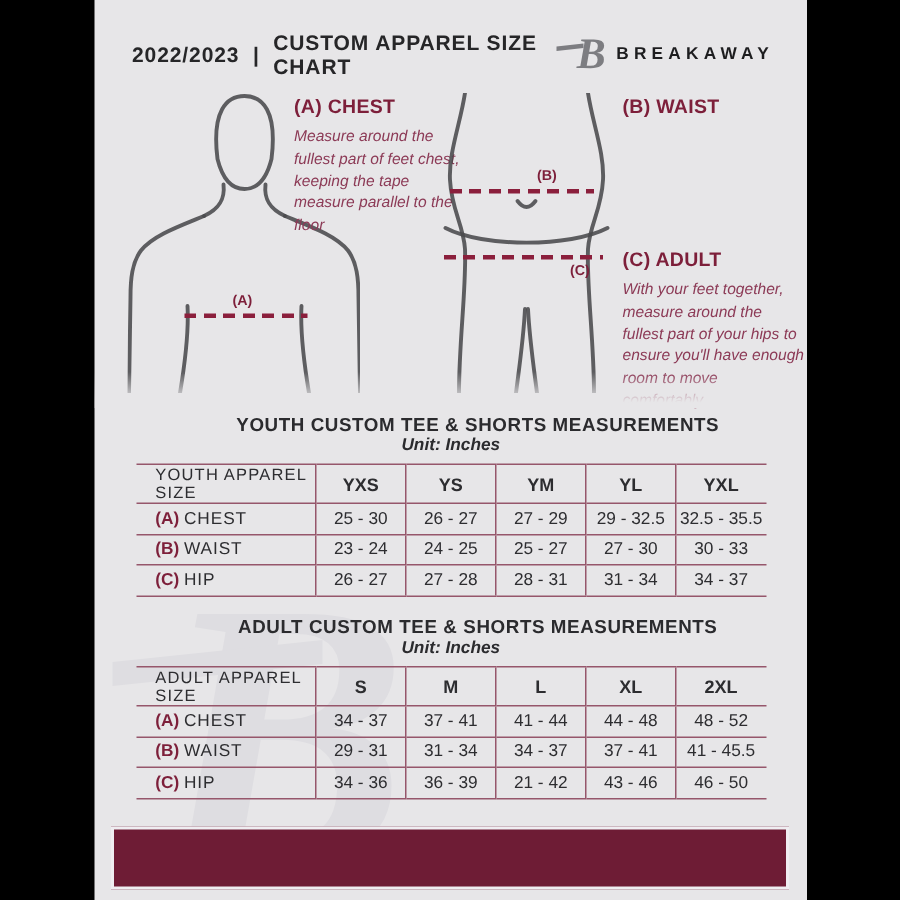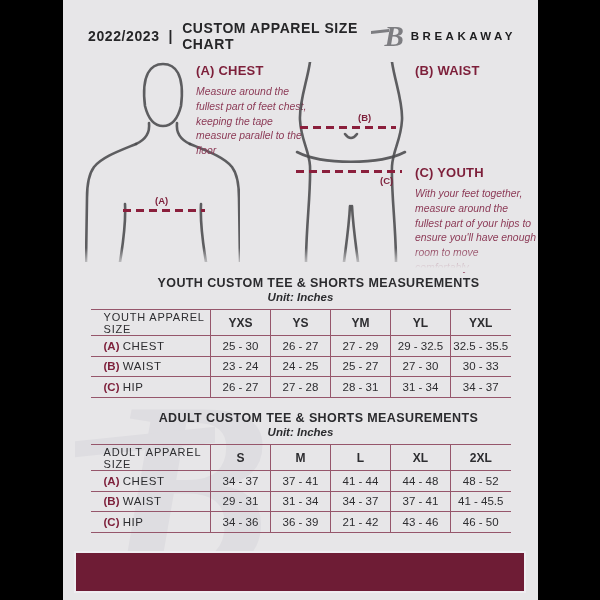--- a/index.html
+++ b/index.html
@@ -134,21 +134,21 @@
       <span class="marker" style="left:66px; top:50px;">(B)</span>
       <div class="dash" style="left:4px; top:108px; width:106px;"></div>
       <span class="marker" style="left:88px; top:113px;">(C)</span>
     </div>
 
     <div class="guide" style="left:352px; top:8px; width:122px;">
       <h3>(B) WAIST</h3>
     </div>
 
     <div class="guide" style="left:352px; top:110px; width:122px;">
-      <h3>(C) YOUTH</h3>
+      <h3>(C) ADULT</h3>
       <p>With your feet together, measure around the fullest part of your hips to ensure you'll have enough room to move comfortably.</p>
     </div>
 
     <div class="fade"></div>
   </div>
 
   <div class="section section-youth">
     <div class="tbl-title">YOUTH CUSTOM TEE &amp; SHORTS MEASUREMENTS</div>
     <div class="tbl-unit">Unit: Inches</div>
     <table class="size-table">

